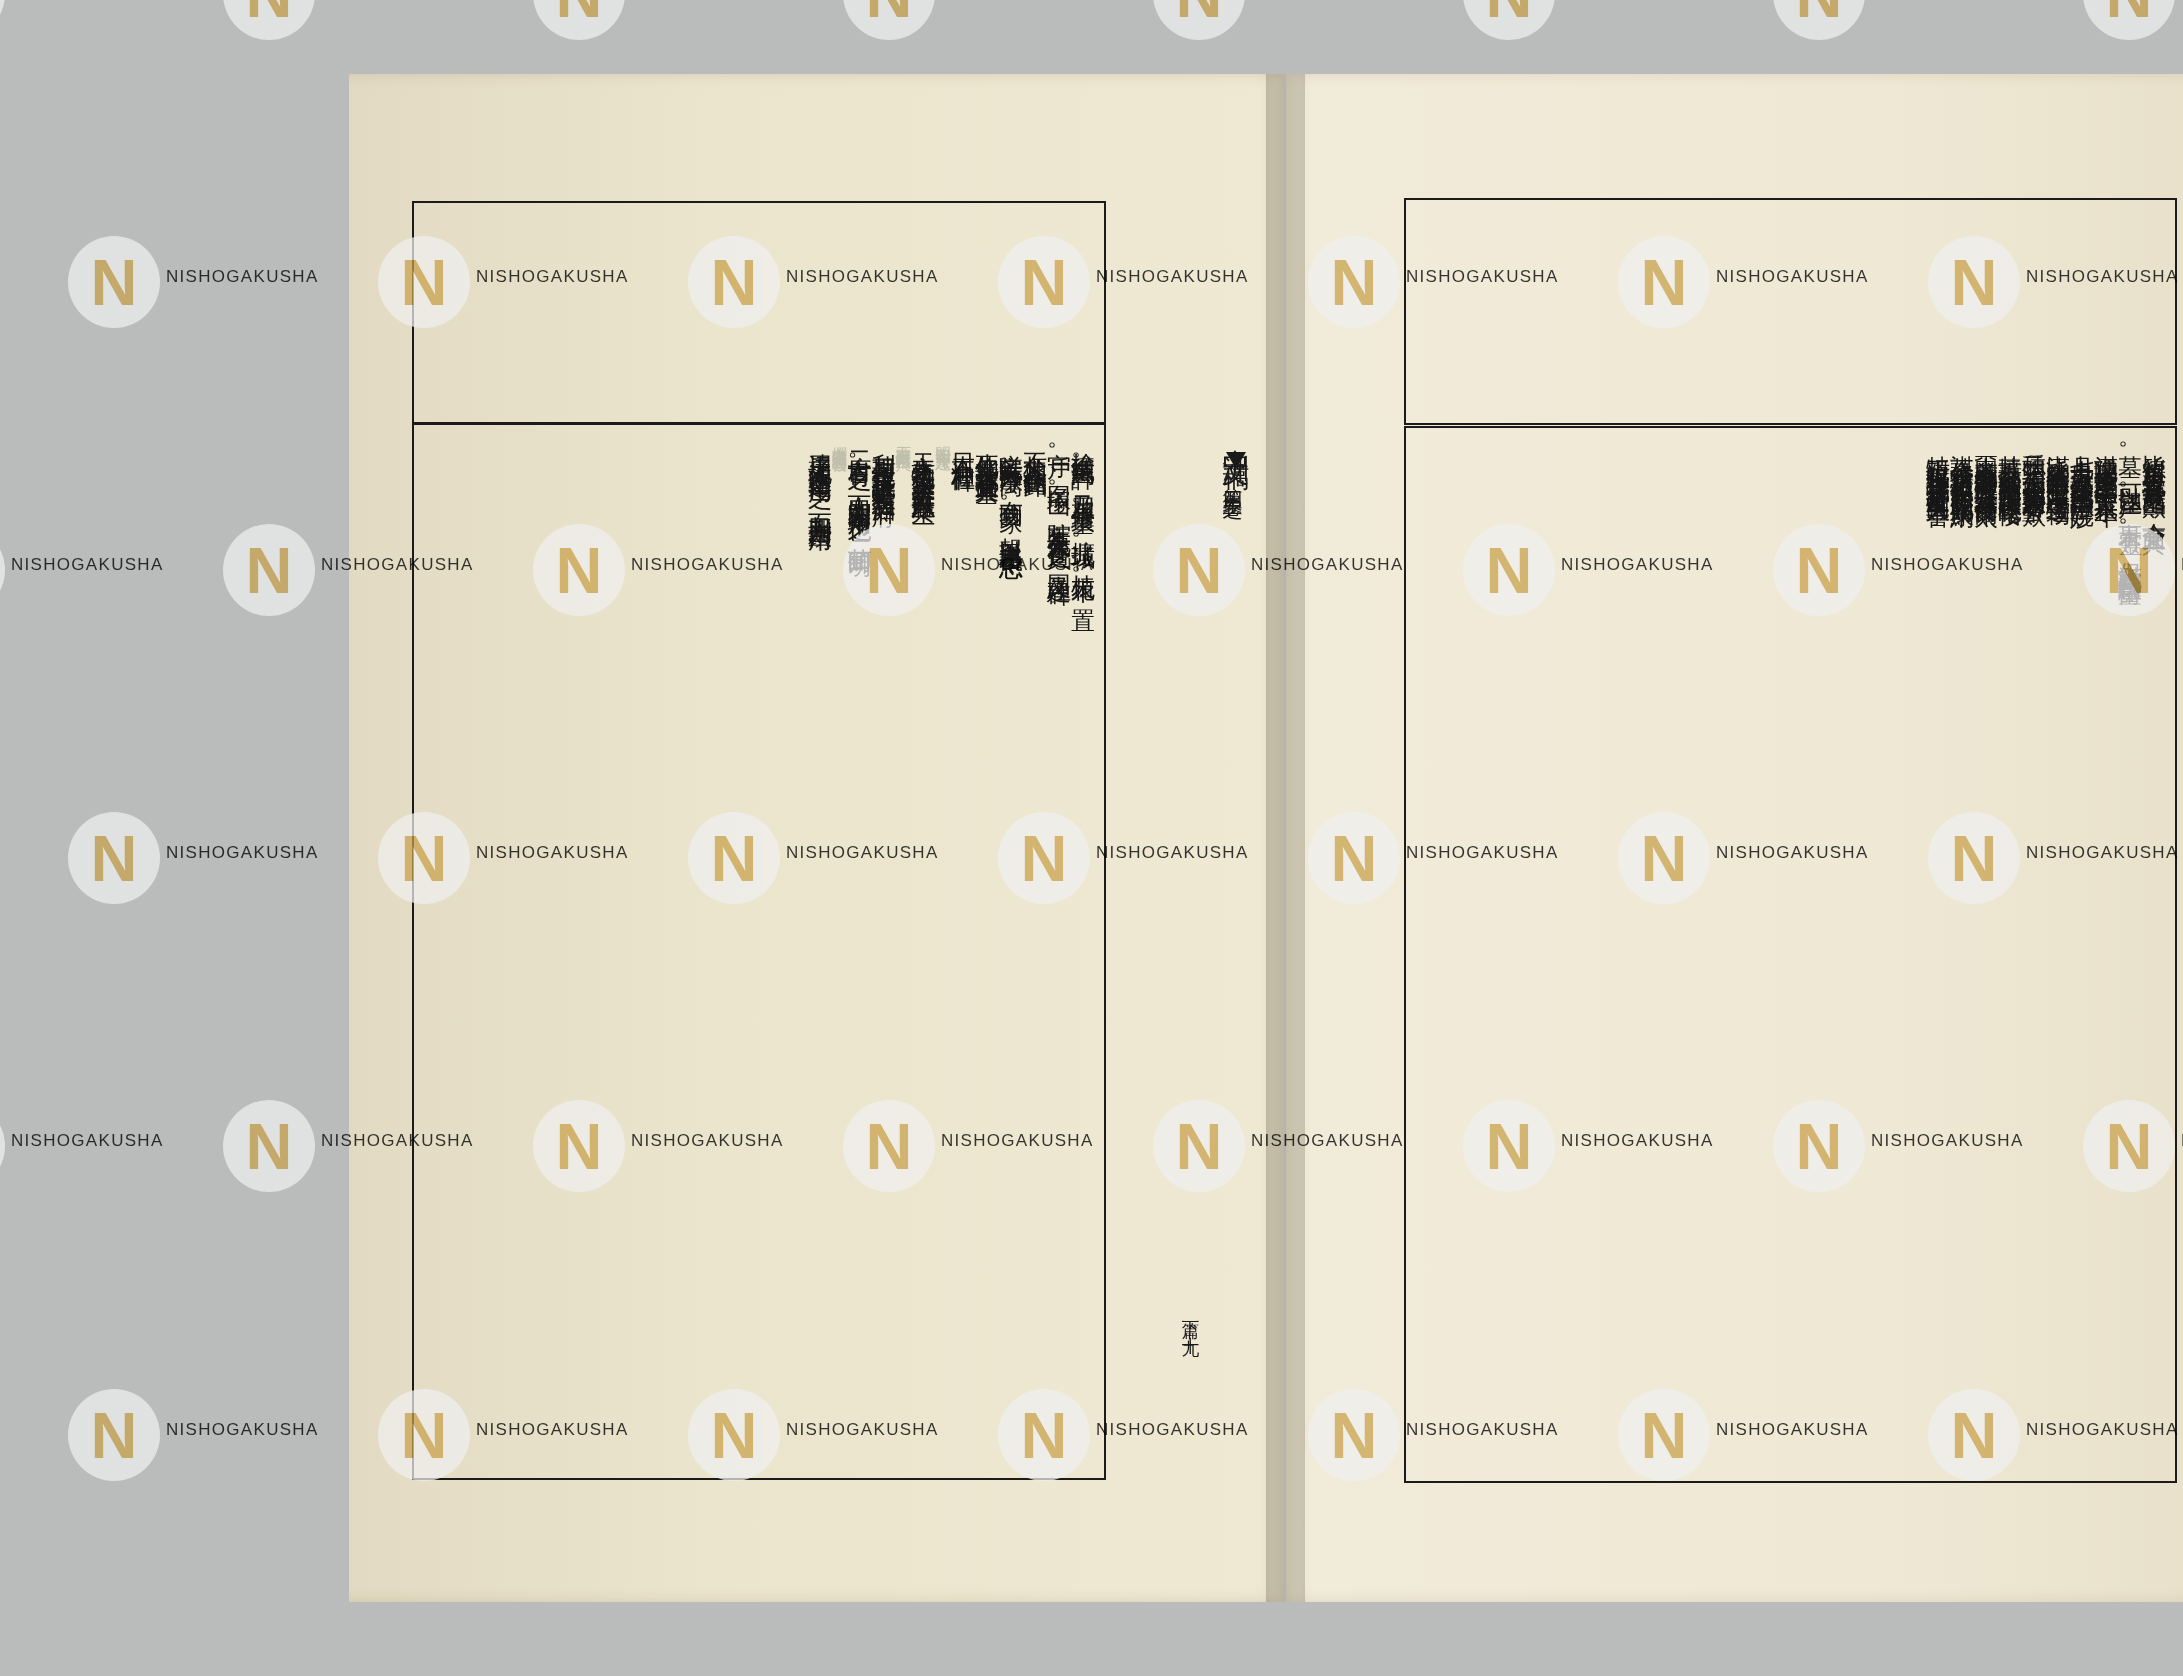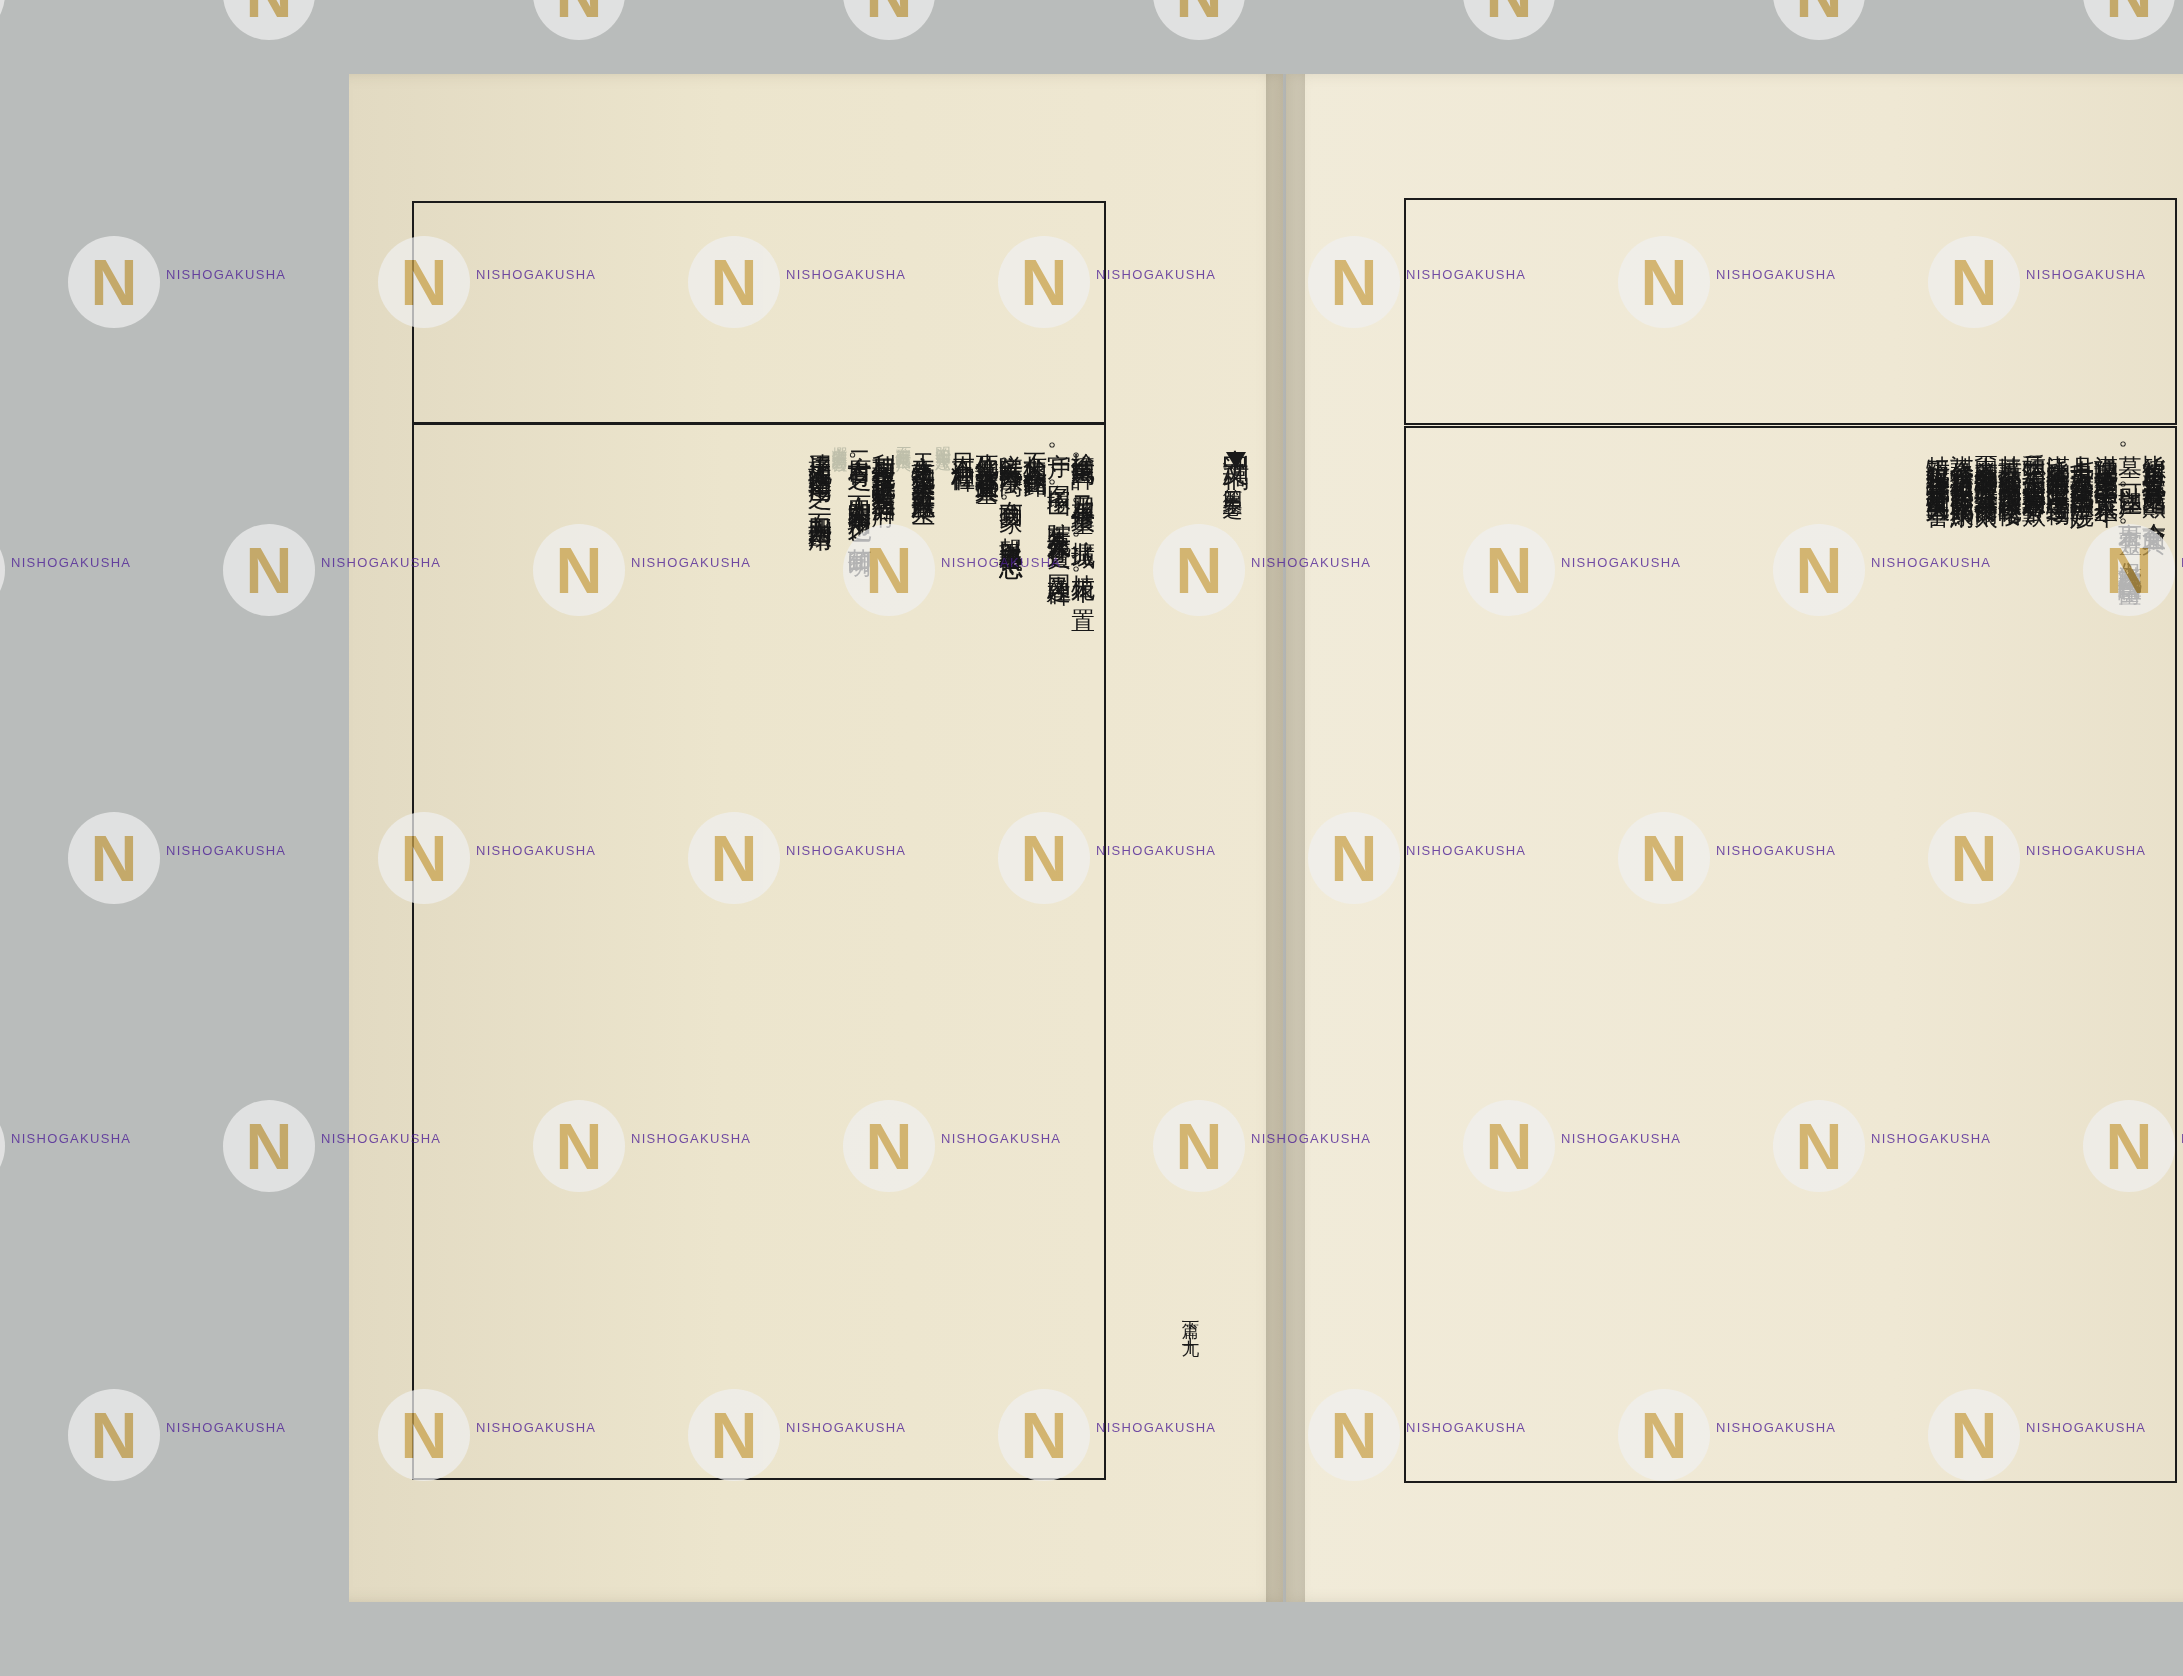--- a/index.html
+++ b/index.html
@@ -41,23 +41,23 @@
     font-size: 65px;
     color: #c9a24c;
     line-height: 1;
   }
   .wm .wm-text {
     position: absolute;
     left: 98px;
     top: 31px;
     white-space: nowrap;
     font-family: "Liberation Sans", sans-serif;
-    font-size: 13px;
+    font-size: 17px;
     letter-spacing: 1.3px;
-    color: #4c1d95;
+    color: #000000;
     opacity: 0.78;
   }
 
   
   #book {
     position: absolute;
     left: 349px;
     top: 74px;
     width: 1871px;
     height: 1528px;

